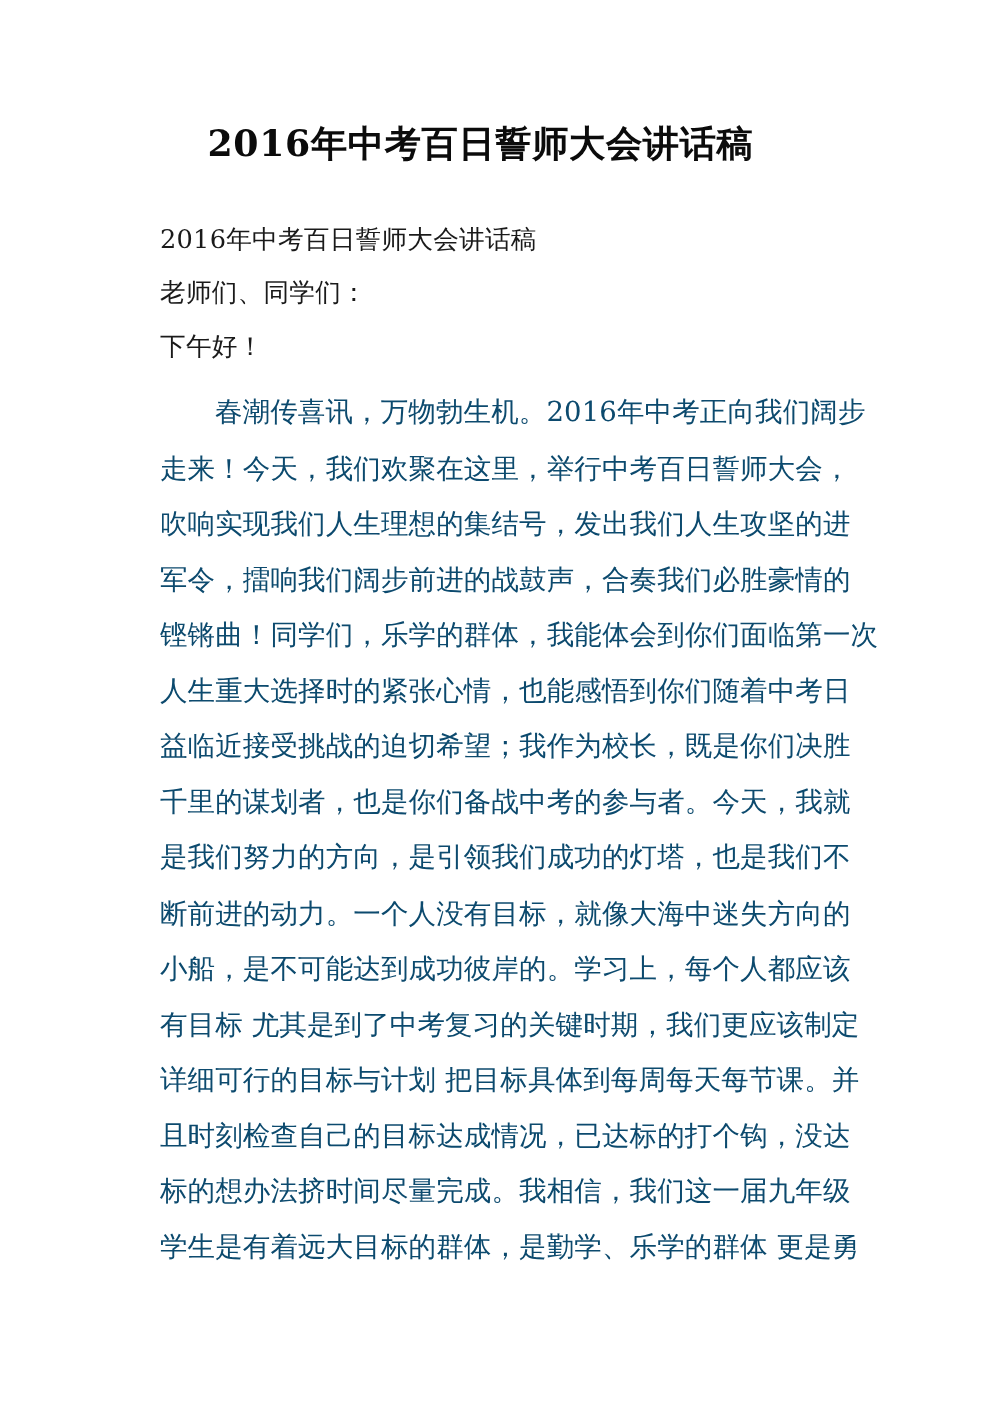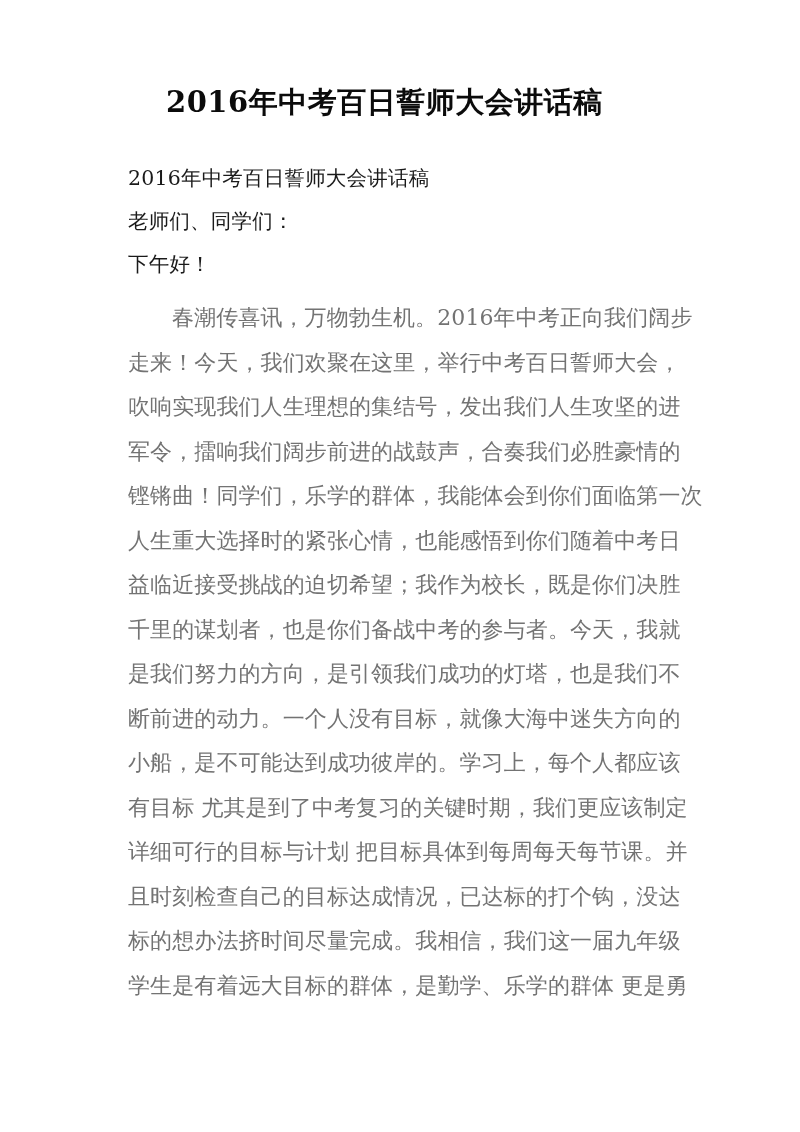--- a/index.html
+++ b/index.html
@@ -20,21 +20,21 @@
     position: relative;
     width: 800px;
     height: 1132px;
     background: #ffffff;
     box-sizing: border-box;
   }
 
   .doc-body {
     position: absolute;
     left: 128px;
-    top: 83px;
+    top: 96px;
     width: 548px;
   }
 
   .doc-title {
     font-family: "DejaVu Serif", "Liberation Serif", serif;
     font-weight: bold;
     font-size: 29px;
     line-height: 38px;
     letter-spacing: 0.5px;
     color: #0b0b0b;
@@ -68,21 +68,21 @@
     text-align-last: left;
   }
 
   
   .para-line {
     display: block;
     white-space: nowrap;
     font-size: 22px;
     line-height: 44.5px;
     letter-spacing: 0.1px;
-    color: #737373;
+    color: #0c4a6e;
   }
 
   .para-line.first {
     text-indent: 44px;
   }
 </style>
 </head>
 <body>
 
 <div class="page">

